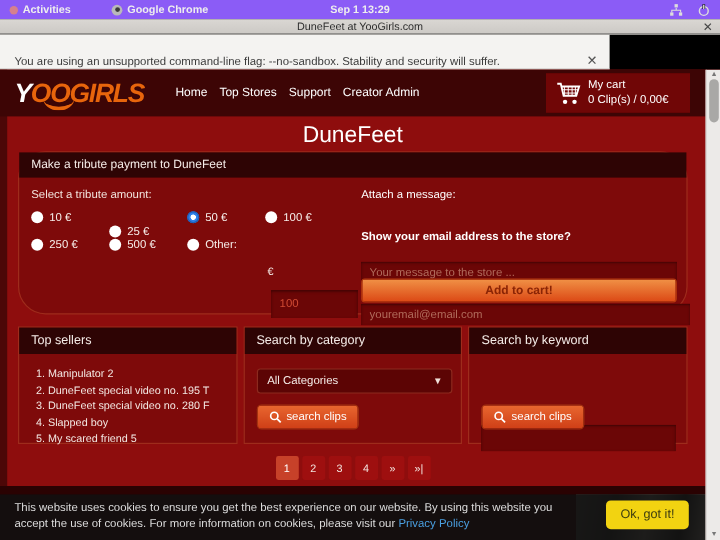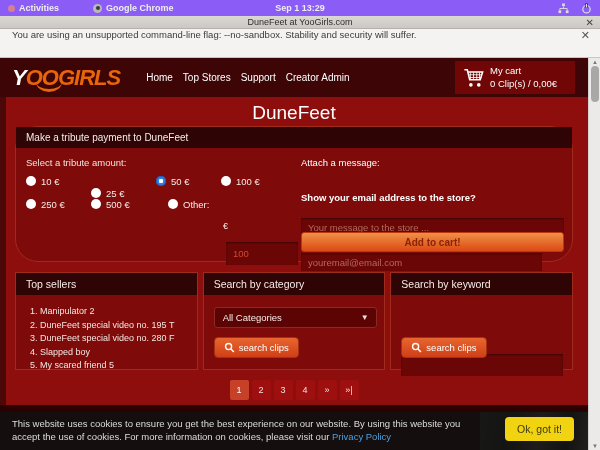--- a/index.html
+++ b/index.html
@@ -15,22 +15,22 @@
   .chrome-icon::after { content:""; position:absolute; left:2.5px; top:2.5px; width:4px; height:4px; border-radius:50%; background:#3a3a3a; }
   #tb-right { position:absolute; right:4px; top:0; height:16px; display:flex; align-items:center; gap:12px; padding-right:4px; }
 
   
   #titlebar { position:absolute; left:0; top:16px; width:600px; height:13px;
               background:linear-gradient(#dad7d3,#ccc9c5); border-bottom:1px solid #b5b2ae;
               display:flex; align-items:center; justify-content:center; font-size:9px; color:#2e2e2e; }
   #titlebar .close { position:absolute; right:6px; top:0; height:13px; display:flex; align-items:center; color:#444; font-size:10px; }
 
   
-  #infobar { position:absolute; left:0; top:29px; width:600px; height:29px; background:#f4f3f1;
-             border-bottom:1px solid #c8c6c2; display:flex; align-items:flex-start; font-size:9.5px; color:#3b3b3b; padding:0 12px; }
+  #infobar { position:absolute; left:0; top:29px; width:508px; height:29px; background:#f4f3f1;
+             border-bottom:1px solid #c8c6c2; display:flex; align-items:flex-end; font-size:9.5px; color:#3b3b3b; padding:0 12px; }
   #infobar .close { position:absolute; right:10px; color:#555; font-size:11px; }
 
   
   #viewport { position:absolute; left:0; top:58px; width:600px; height:392px; background:#8e0d0d; overflow:hidden; }
   #left-edge { position:absolute; left:0; top:0; width:6px; height:392px; background:#4c0707; }
 
   
   #scrollbar { position:absolute; right:0; top:0; width:12px; height:392px; background:#eceae8; border-left:1px solid #d5d3d0;
                font-size:6px; color:#777; }
   #sb-thumb { position:absolute; left:2px; top:8px; width:8px; height:36px; background:#a9a8a6; border-radius:4px; }
@@ -58,21 +58,21 @@
   .flabel { position:absolute; color:#f2e3dd; font-size:9.5px; }
   .amt { position:absolute; display:flex; gap:5px; color:#f5ece8; font-size:9.5px; cursor:pointer; }
   input[type=radio] { appearance:none; -webkit-appearance:none; width:10px; height:10px; border-radius:50%; background:#fff; margin:0; }
   input[type=radio]:checked { background:radial-gradient(circle at 50% 50%, #fff 0 2px, #2f7fe8 2.5px); box-shadow:0 0 0 1px #1d5fb8 inset; }
   .rinput { background:#6b0606; border:none; outline:none; color:#e0d3cc; font-size:9.5px; padding:0 7px;
             box-shadow:inset 0 1px 2px rgba(0,0,0,.45);margin-top:47px; }
   .rinput::placeholder { color:#b06b5b; }
   #other-input { position:absolute; left:210px; top:68px; width:72px; height:23px; color:#cf4a33; }
   #euro-sign { position:absolute; left:207px; top:94px; color:#f5ece8; font-size:9px; }
   #msg-input { position:absolute; left:285px; top:44px; width:263px; height:18px; }
-  #email-input { position:absolute; left:285px; top:79px; width:241px; height:18px; }
+  #email-input { position:absolute; left:285px; top:79px; width:274px; height:18px; }
   #email-label { font-weight:bold; color:#fff; }
   #attach-label { color:#fff; }
   #add-btn { position:absolute; left:285px; top:105px; width:263px; height:20px; border:1px solid #b93a0e; border-radius:3px;
              background:linear-gradient(#f09045,#dc4a16); color:#8a2405; font-size:10px; font-weight:bold; cursor:pointer; }
 
   
   #bottom-row { position:absolute; left:15px; top:214px; width:558px; height:98px; display:flex; gap:5px; }
   .bpanel { flex:1; position:relative; }
   .bpanel .panel-hd { height:22px; font-size:10.5px; }
   #sellers-list { margin:10px 8px 0 24px; color:#f3e7e2; font-size:9px; line-height:13.5px; }
@@ -199,21 +199,21 @@
       <span>100 €</span>
     </label>
     <label class="amt" style="left:10px; top:72px;">
       <input type="radio" name="amount" style="">
       <span>250 €</span>
     </label>
     <label class="amt" style="left:75px; top:72px;">
       <input type="radio" name="amount" style="">
       <span>500 €</span>
     </label>
-    <label class="amt" style="left:140px; top:72px;margin-left:12px;">
+    <label class="amt" style="left:140px; top:72px;">
       <input type="radio" name="amount" style="">
       <span>Other:</span>
     </label>
 
     <input id="other-input" class="rinput" type="text" value="100" style="">
     <span id="euro-sign">€</span>
 
     <span class="flabel" id="attach-label" style="left:285px; top:30px;">Attach a message:</span>
     <input id="msg-input" class="rinput" type="text" placeholder="Your message to the store ..." style="">
     <span class="flabel" id="email-label" style="left:285px; top:65px;">Show your email address to the store?</span>

